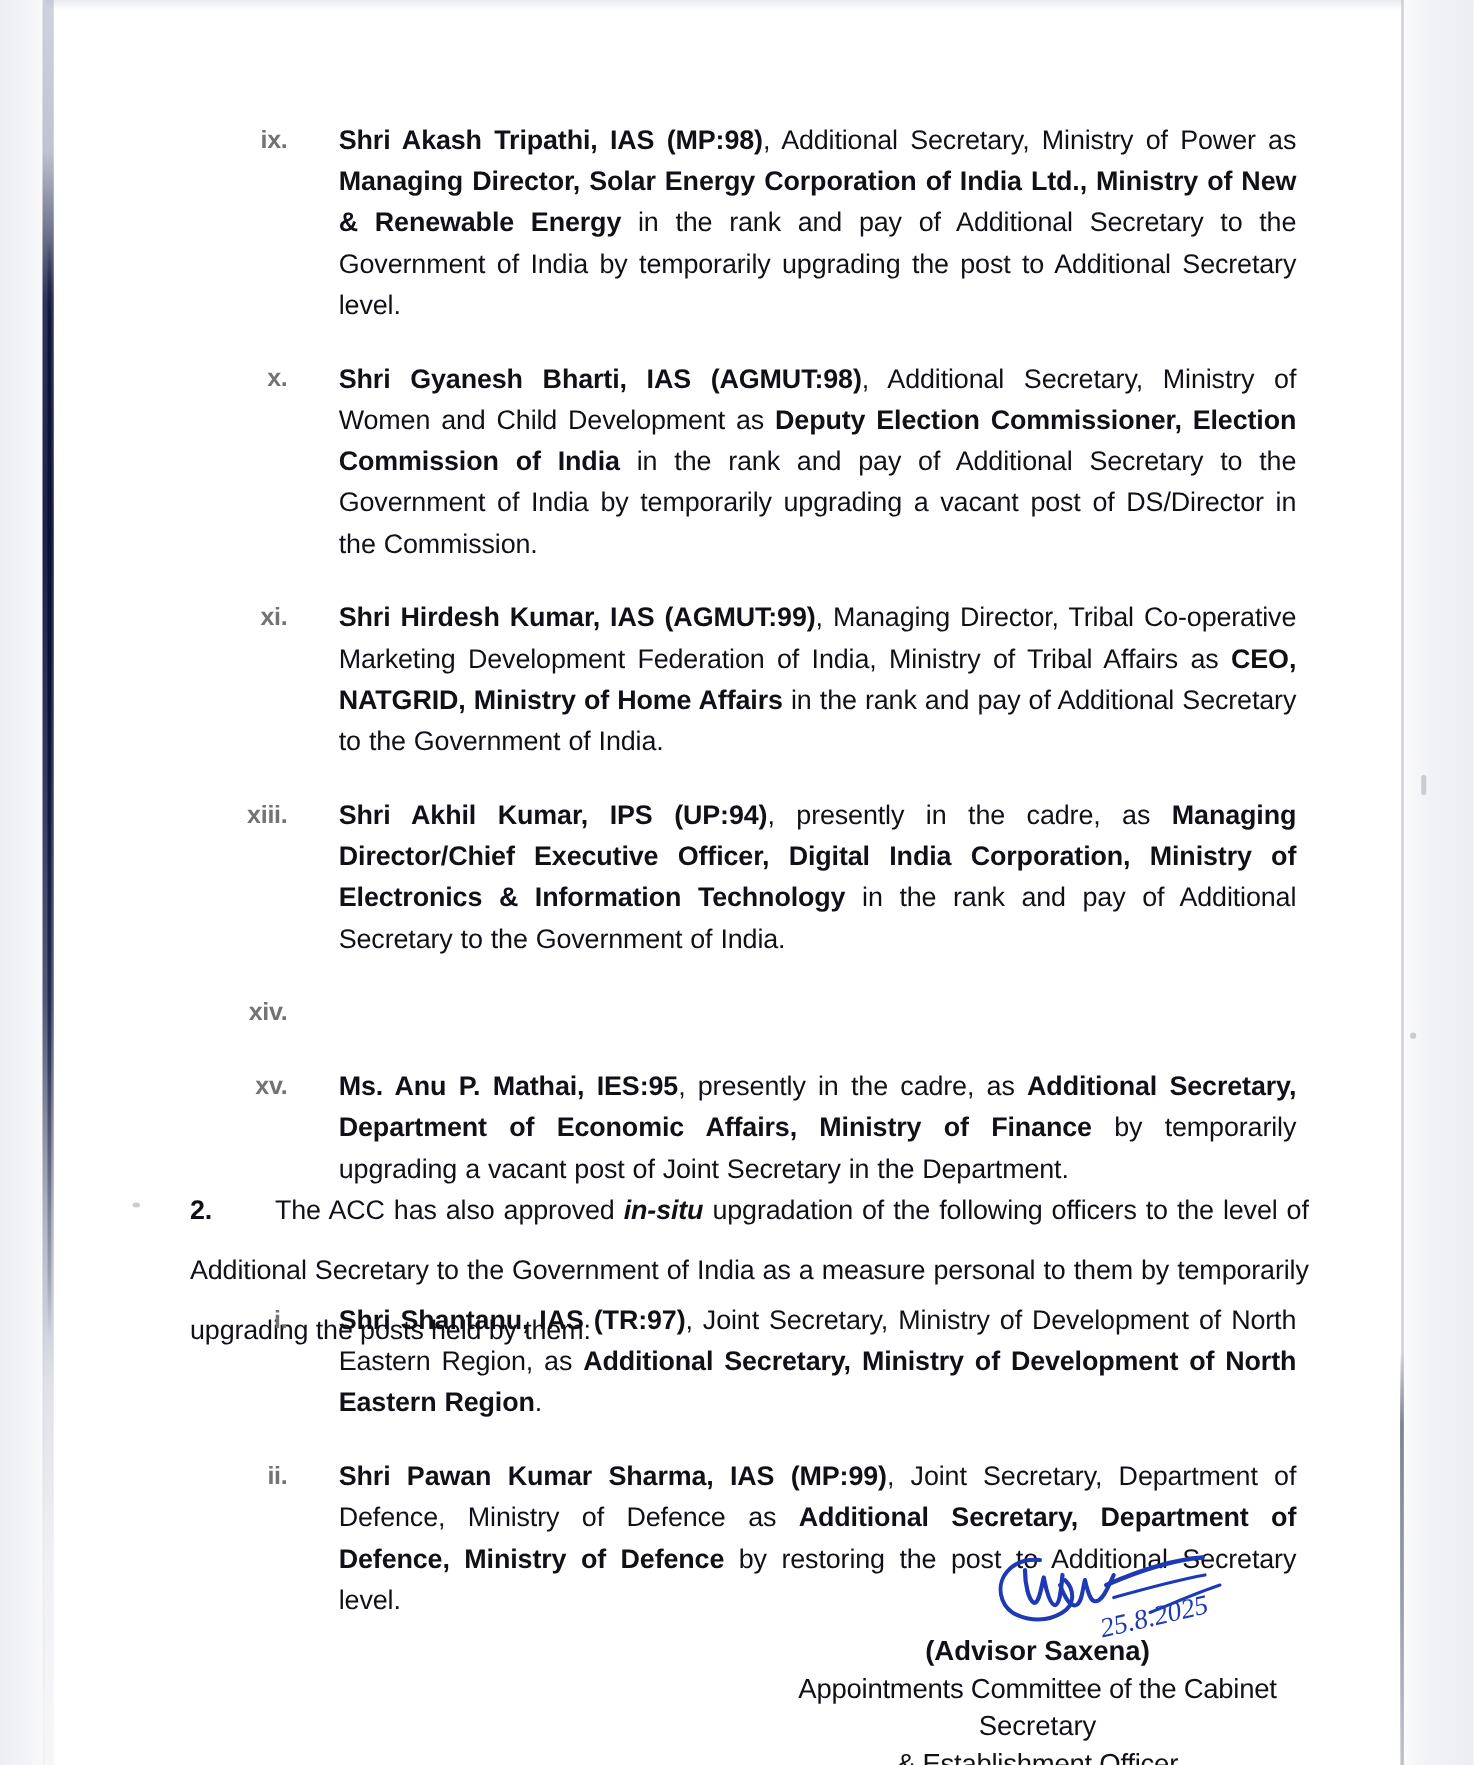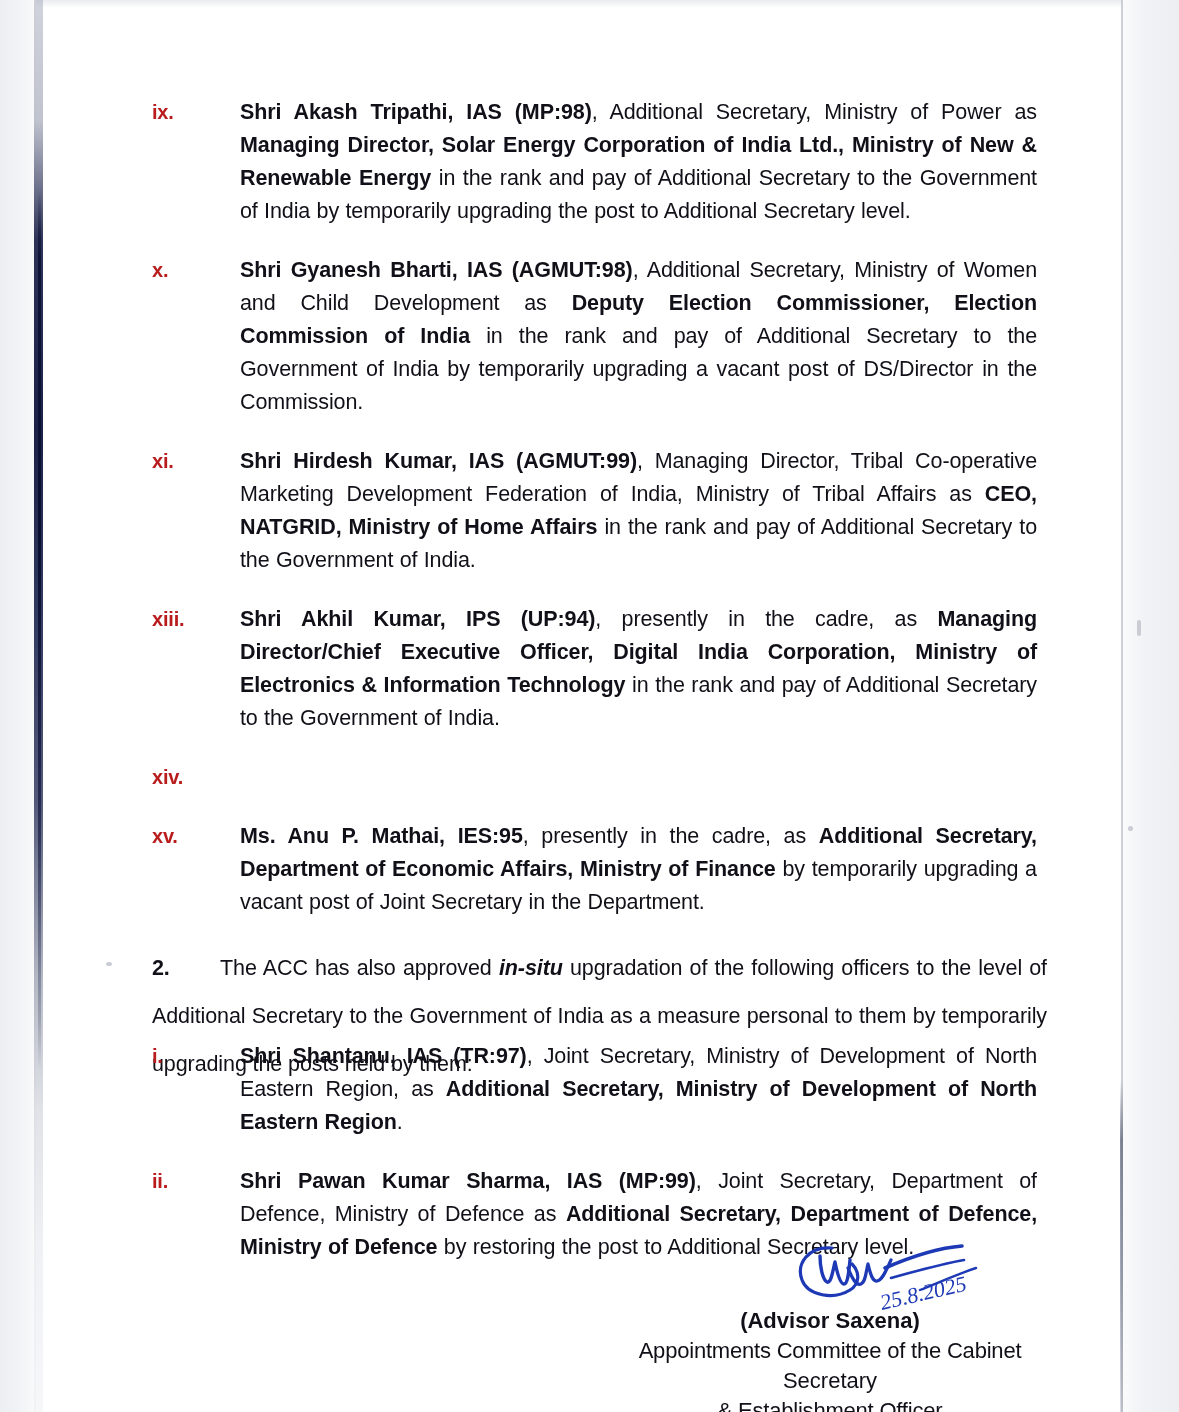--- a/index.html
+++ b/index.html
@@ -88,30 +88,31 @@
   }
   .list-item {
     position: relative;
     display: flex;
     align-items: flex-start;
     margin-bottom: 26px;
   }
   .marker {
     flex: 0 0 auto;
     width: 78px;
+    text-align: right;
     padding-right: 0px;
     font-size: 20px;
     font-weight: 700;
-    color: #b91c1c;
+    color: #737373;
     line-height: 33px;
     letter-spacing: -0.2px;
   }
   .body-text {
     flex: 1 1 auto;
-    margin-left: 10px;
+    margin-left: 41px;
     margin-right: 0;
     font-size: 21.5px;
     line-height: 33px;
     text-align: justify;
     color: #111018;
     letter-spacing: -0.1px;
     word-spacing: 0.5px;
   }
   .body-text b { font-weight: 700; }
   .items-block {

